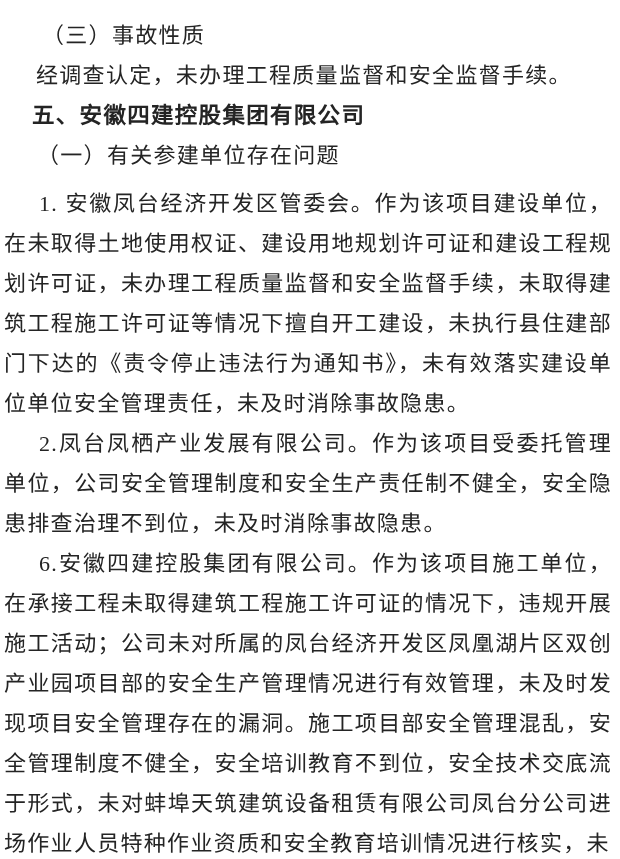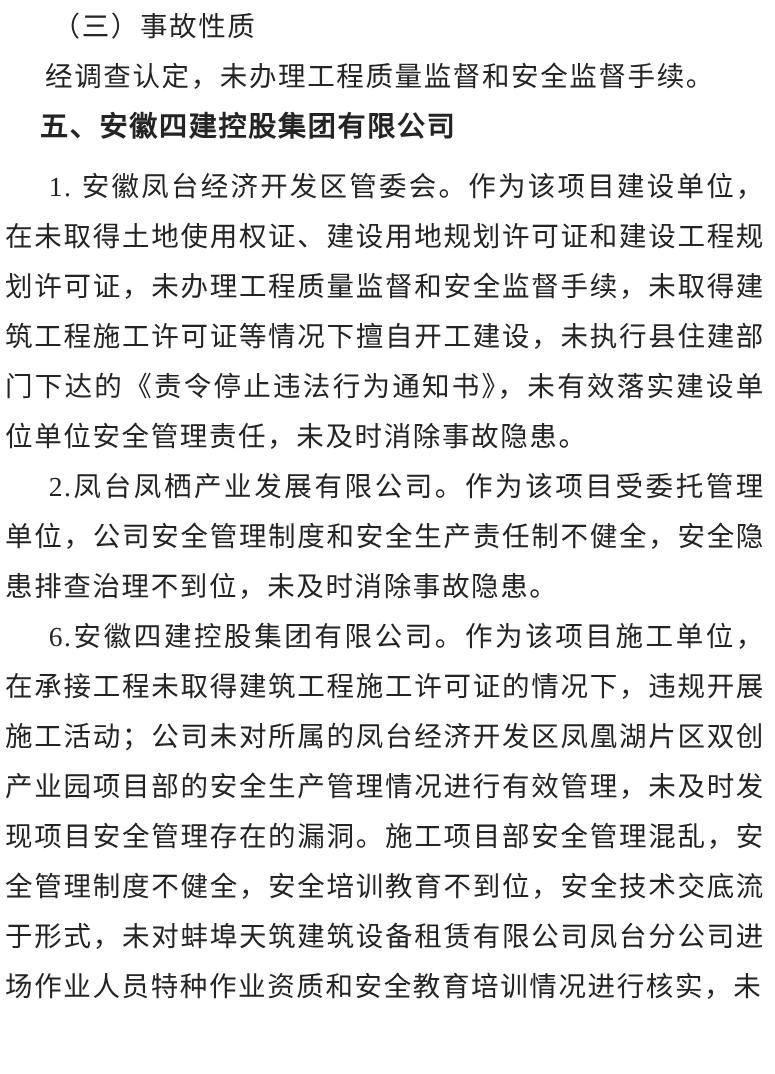--- a/index.html
+++ b/index.html
@@ -7,21 +7,21 @@
     padding: 0;
     background: #ffffff;
   }
   .page {
     position: relative;
     box-sizing: border-box;
     width: 620px;
     height: 859px;
     background: var(--page-bg, #ffffff);
     color: var(--text-color, #242424);
-    padding: 2px 8px 0 4px;
+    padding: 16px 8px 0 4px;
     overflow: hidden;
   }
   .doc-line, .doc-para {
     margin: 0;
     font-size: 22px;
     line-height: 40px;
     letter-spacing: 1.3px;
   }
   .serif {
     font-family: "Liberation Serif", "DejaVu Serif", serif;
@@ -48,20 +48,21 @@
 <body>
 
 <div class="page">
 
   <div class="doc-line serif heading-l3">（三）事故性质</div>
 
   <p class="doc-line serif para-nature">经调查认定，未办理工程质量监督和安全监督手续。</p>
 
   <div class="doc-line sans-bold heading-l1">五、安徽四建控股集团有限公司</div>
 
+  <div class="doc-line serif heading-sub">（一）有关参建单位存在问题</div>
 
   <p class="doc-para serif first-unit-para">1. 安徽凤台经济开发区管委会。作为该项目建设单位，在未取得土地使用权证、建设用地规划许可证和建设工程规划许可证，未办理工程质量监督和安全监督手续，未取得建筑工程施工许可证等情况下擅自开工建设，未执行县住建部门下达的《责令停止违法行为通知书》，未有效落实建设单位单位安全管理责任，未及时消除事故隐患。</p>
 
   <p class="doc-para serif">2.凤台凤栖产业发展有限公司。作为该项目受委托管理单位，公司安全管理制度和安全生产责任制不健全，安全隐患排查治理不到位，未及时消除事故隐患。</p>
 
   <p class="doc-para serif">6.安徽四建控股集团有限公司。作为该项目施工单位，在承接工程未取得建筑工程施工许可证的情况下，违规开展施工活动；公司未对所属的凤台经济开发区凤凰湖片区双创产业园项目部的安全生产管理情况进行有效管理，未及时发现项目安全管理存在的漏洞。施工项目部安全管理混乱，安全管理制度不健全，安全培训教育不到位，安全技术交底流于形式，未对蚌埠天筑建筑设备租赁有限公司凤台分公司进场作业人员特种作业资质和安全教育培训情况进行核实，未</p>
 
 </div>
 
 </body></html>

